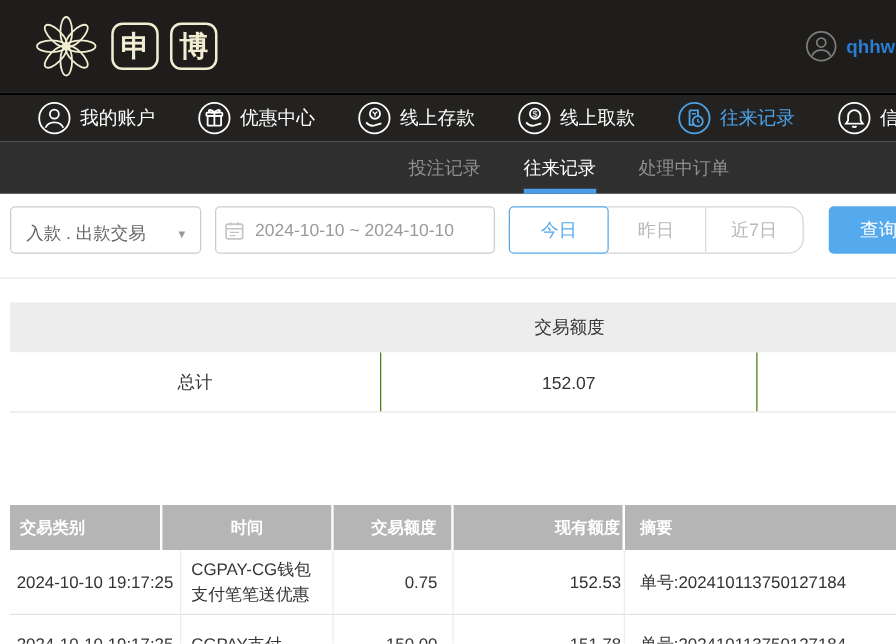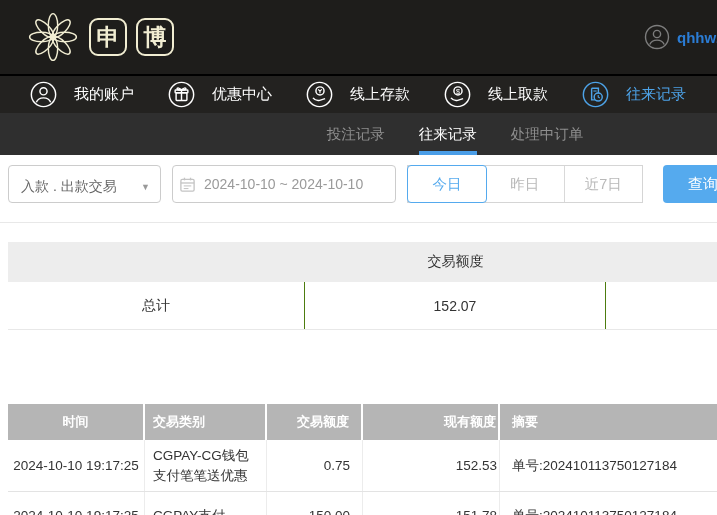--- a/index.html
+++ b/index.html
@@ -19,21 +19,21 @@
   .logo-cn { color:#f7f4e0; font-size:22px; font-weight:bold; letter-spacing:1px; }
   .logo-en { color:#e9e5cc; font-size:13px; }
   .account { position:absolute; left:644px; top:0; height:74px; display:flex;
     align-items:center; gap:7px; }
   .account-name { color:#2b7cd4; font-size:15px; font-weight:bold; white-space:nowrap; }
 
   
   .nav { position:absolute; left:0; top:74px; width:910px; height:39px;
     background:#232220; border-top:2px solid #000; display:flex; align-items:center;
     padding-left:30px; gap:34px; }
-  .nav-item { display:flex; align-items:center; gap:17px; color:#fff; font-size:15px;
+  .nav-item { display:flex; align-items:center; gap:7px; color:#fff; font-size:15px;
     white-space:nowrap; cursor:pointer; }
   .nav-item.active { color:#4da3e8; }
   .nav-icon { width:27px; height:27px; flex:none; }
 
   
   .subnav { position:absolute; left:0; top:113px; width:910px; height:42px;
     background:#2f2f2f; display:flex; justify-content:center; gap:34px; }
   .subtab { height:42px; display:flex; align-items:center; color:#8f8f8f;
     font-size:14.5px; position:relative; cursor:pointer; white-space:nowrap; }
   .subtab.active { color:#fff; }
@@ -42,21 +42,21 @@
 
   
   .filters { position:absolute; left:8px; top:165px; display:flex; gap:11px; }
   .select-box { width:153px; height:38px; border:1px solid #ccc; border-radius:4px;
     display:flex; align-items:center; padding:5px 10px 0 12px; color:#666;
     font-size:14px; background:#fff; cursor:pointer; }
   .select-box .caret { margin-left:auto; font-size:9px; color:#999; }
   .date-box { width:224px; height:38px; border:1px solid #ccc; border-radius:4px;
     display:flex; align-items:center; gap:8px; padding:0 6px; color:#9a9a9a;
     font-size:14px; background:#fff; cursor:pointer; }
-  .seg-group { width:236px; height:38px; border:1px solid #d5d5d5; border-radius:0;
+  .seg-group { width:236px; height:38px; border:1px solid #d5d5d5; border-radius:12px;
     display:flex; background:#fff; }
   .seg { flex:1; display:flex; align-items:center; justify-content:center;
     color:#b9b9b9; font-size:14.5px; cursor:pointer; border-right:1px solid #d9d9d9; }
   .seg:last-child { border-right:none; }
   .seg.active { margin:-1px; border:1px solid #55aaee; border-radius:4px;
     color:#55aaee; background:#fff; z-index:2; flex:none; width:80px; }
   .search-btn { width:80px; height:38px; margin-left:9px; background:#55aaee;
     border:none; border-radius:4px; color:#fff; font-size:15px; cursor:pointer;
     font-family:inherit; }
 
@@ -232,22 +232,22 @@
     </div>
     <div class="t1-row">
       <div class="c c1">总计</div>
       <div class="c c2">152.07</div>
       <div class="c c3"></div>
     </div>
   </div>
 
   <div class="t2">
     <div class="t2-head">
+      <div class="h w1">交易类别</div>
       <div class="h w0">时间</div>
-      <div class="h w1">交易类别</div>
       <div class="h w2">交易额度</div>
       <div class="h w3">现有额度</div>
       <div class="h w4">摘要</div>
     </div>
 
     <div class="t2-row r1">
       <div class="d w0">2024-10-10 19:17:25</div>
       <div class="d w1">CGPAY-CG钱包支付笔笔送优惠</div>
       <div class="d w2">0.75</div>
       <div class="d w3">152.53</div>

